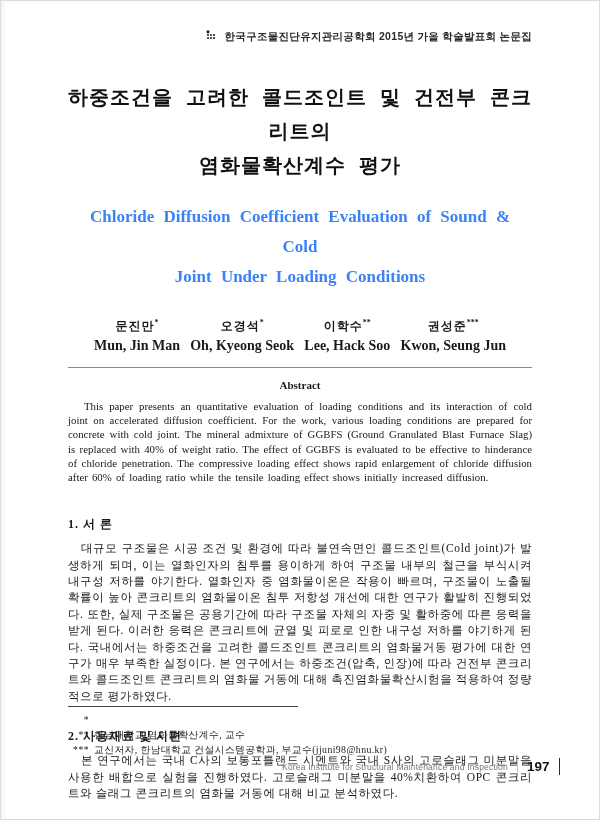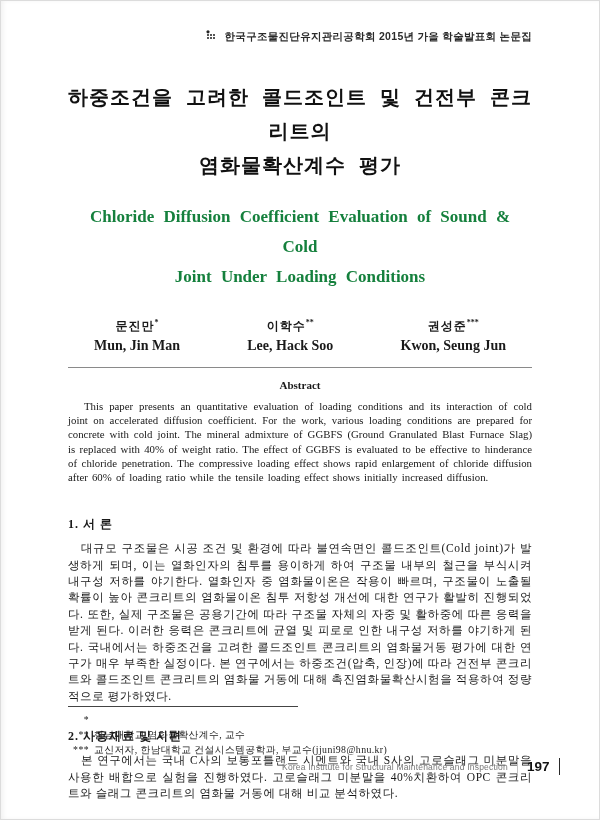--- a/index.html
+++ b/index.html
@@ -50,21 +50,21 @@
     word-spacing: 7px;
     color: #111;
   }
   .title-en {
     margin-top: 20px;
     text-align: center;
     font-size: 17px;
     font-weight: bold;
     line-height: 30px;
     word-spacing: 5px;
-    color: #15803d;
+    color: #3b82f6;
   }
 
   
   .authors {
     margin-top: 26px;
     display: flex;
     justify-content: space-between;
     padding: 0 26px;
   }
   .author { text-align: center; }
@@ -213,20 +213,24 @@
       <span style="display:block">Chloride Diffusion Coefficient Evaluation of Sound &amp; Cold</span>
       <span style="display:block">Joint Under Loading Conditions</span>
     </h2>
 
     <div class="authors">
       <div class="author">
         <div class="kr"><span>문진만</span><sup>*</sup></div>
         <div class="en">Mun, Jin Man</div>
       </div>
       <div class="author">
+        <div class="kr"><span>오경석</span><sup>*</sup></div>
+        <div class="en">Oh, Kyeong Seok</div>
+      </div>
+      <div class="author">
         <div class="kr"><span>이학수</span><sup>**</sup></div>
         <div class="en">Lee, Hack Soo</div>
       </div>
       <div class="author">
         <div class="kr"><span>권성준</span><sup>***</sup></div>
         <div class="en">Kwon, Seung Jun</div>
       </div>
     </div>
 
     <hr class="rule">

